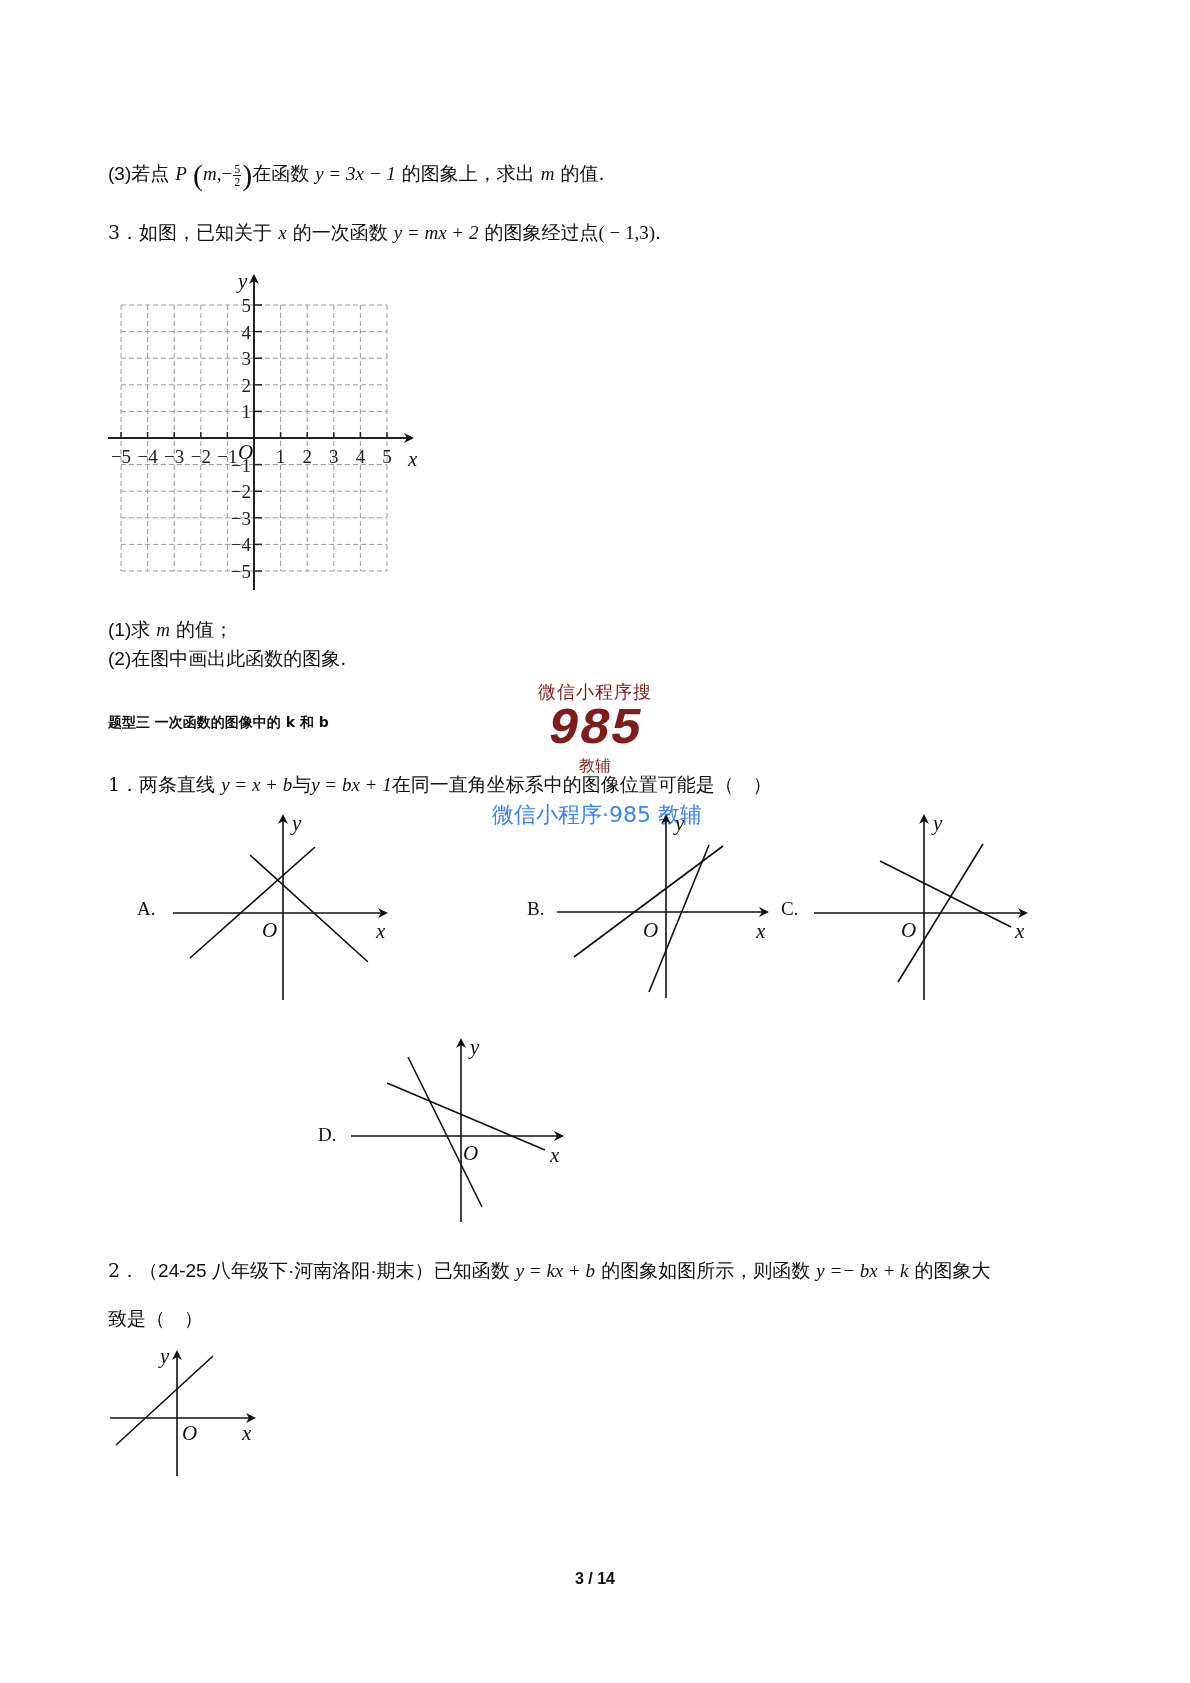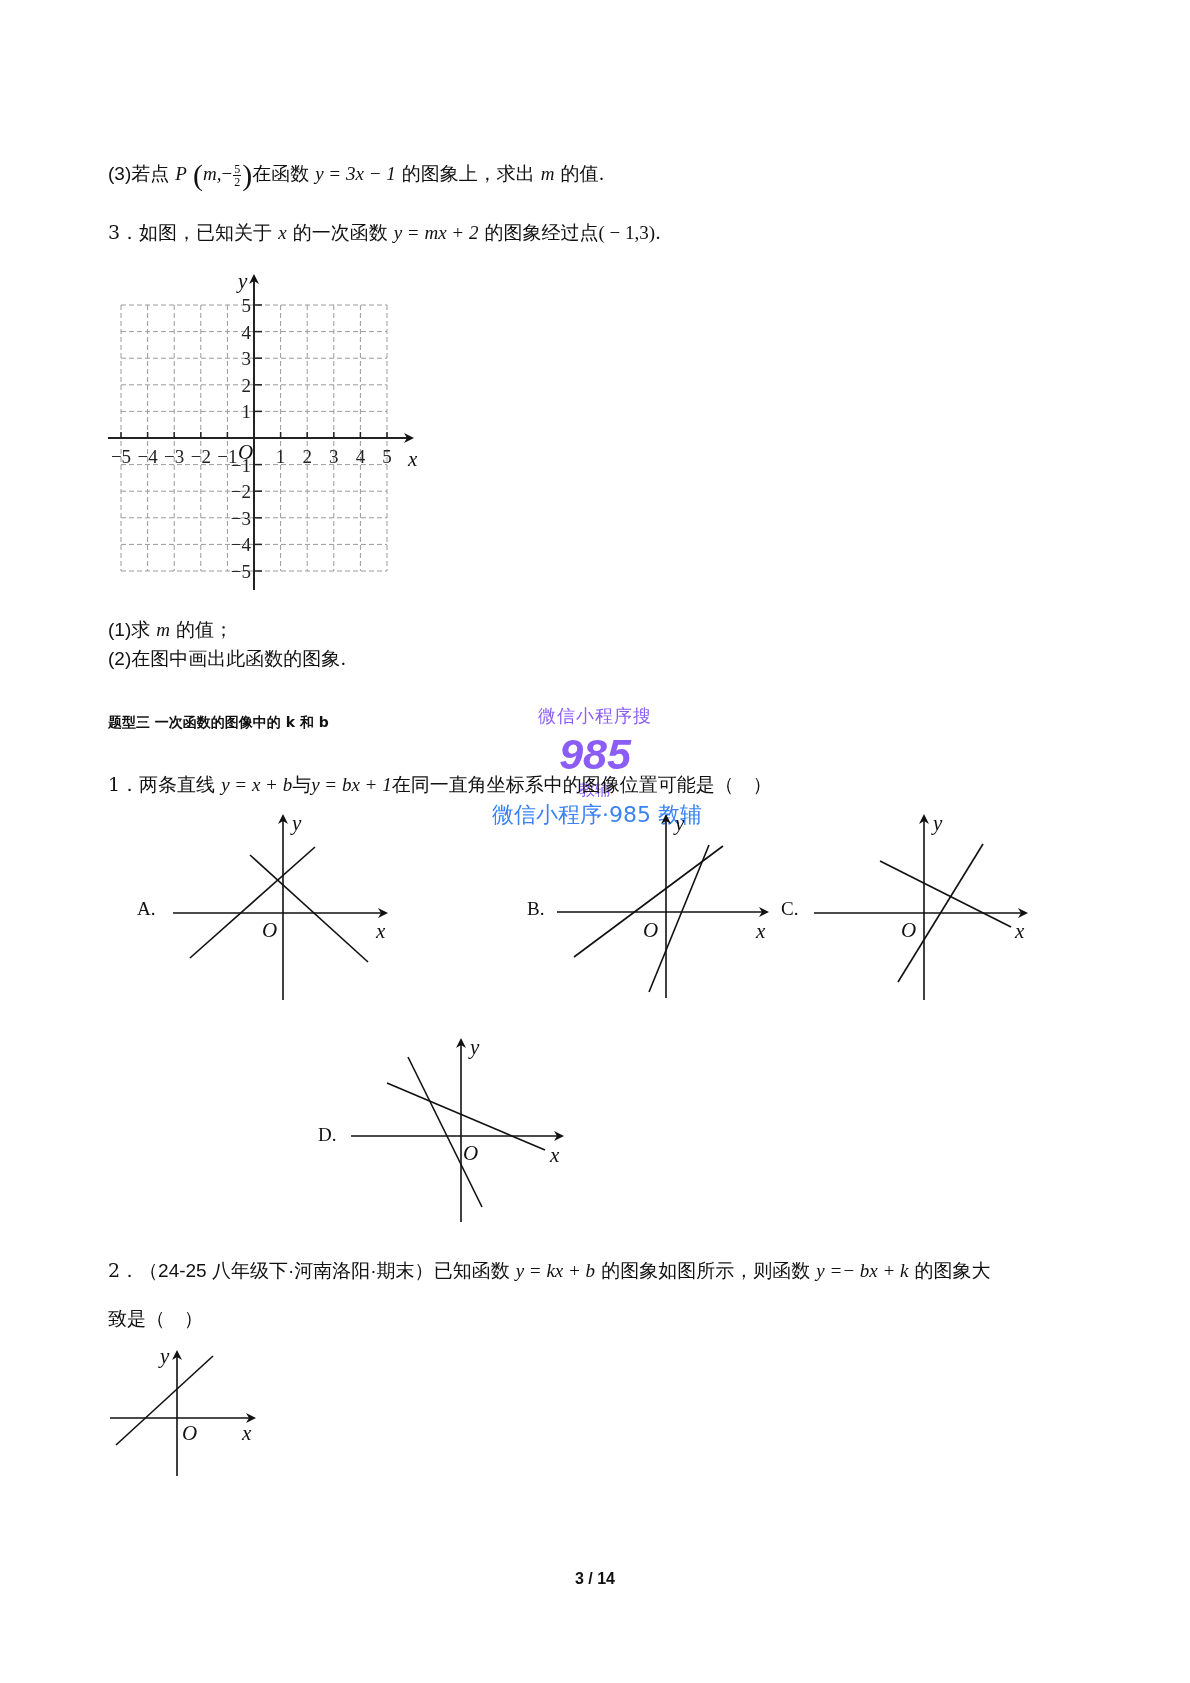--- a/index.html
+++ b/index.html
@@ -8,23 +8,23 @@
   .line { position: absolute; left: 108px; font-size: 19px; white-space: nowrap; line-height: 26px; }
   .m { font-family: "Liberation Serif", "DejaVu Serif", serif; font-style: italic; }
   .mu { font-family: "Liberation Serif", "DejaVu Serif", serif; }
   .sans { font-family: "Liberation Sans", "DejaVu Sans", sans-serif; }
   .bold { font-weight: bold; }
   .frac { display: inline-block; vertical-align: middle; text-align: center; font-size: 12px; line-height: 12px; margin: 0 1px; }
   .frac span { display: block; }
   .frac .num { border-bottom: 1px solid #111; padding: 0 1px; }
   .paren { font-size: 30px; font-weight: 200; vertical-align: middle; line-height: 26px; }
   svg { position: absolute; left: 0; top: 0; }
-  .watermark { position: absolute; left: 495px; top: 704px; width: 200px; text-align: center; color: #8b5cf6; pointer-events: none; }
+  .watermark { position: absolute; left: 495px; top: 680px; width: 200px; text-align: center; color: #7f1d1d; pointer-events: none; }
   .wm-top { font-size: 18px; letter-spacing: 1px; font-family: "DejaVu Sans", sans-serif; }
-  .wm-num { font-size: 43px; font-weight: bold; line-height: 52px; font-style: italic; font-family: Liberation Sans, sans-serif; }
+  .wm-num { font-size: 52px; font-weight: bold; line-height: 52px; font-style: italic; font-family: Liberation Mono, monospace; }
   .wm-mid { font-size: 16px; font-family: "DejaVu Sans", sans-serif; }
   .wm-bottom { position: absolute; left: 492px; top: 800px; font-size: 22px; color: #3b82f6; font-family: "DejaVu Sans", sans-serif; white-space: nowrap; }
   .pageno { position: absolute; left: 0; width: 1190px; top: 1534px; text-align: center; font-weight: bold; font-size: 16px; font-family: "Liberation Sans", "DejaVu Sans", sans-serif; margin-top: 36px; }
   .lbl { font-family: "Liberation Serif", "DejaVu Serif", serif; font-size: 19px; fill: #111; }
   .lbl-i { font-family: "Liberation Serif", "DejaVu Serif", serif; font-size: 21px; font-style: italic; fill: #111; }
   .tick { font-family: "Liberation Serif", "DejaVu Serif", serif; font-size: 19px; fill: #222; }
 </style>
 </head>
 <body>
 

